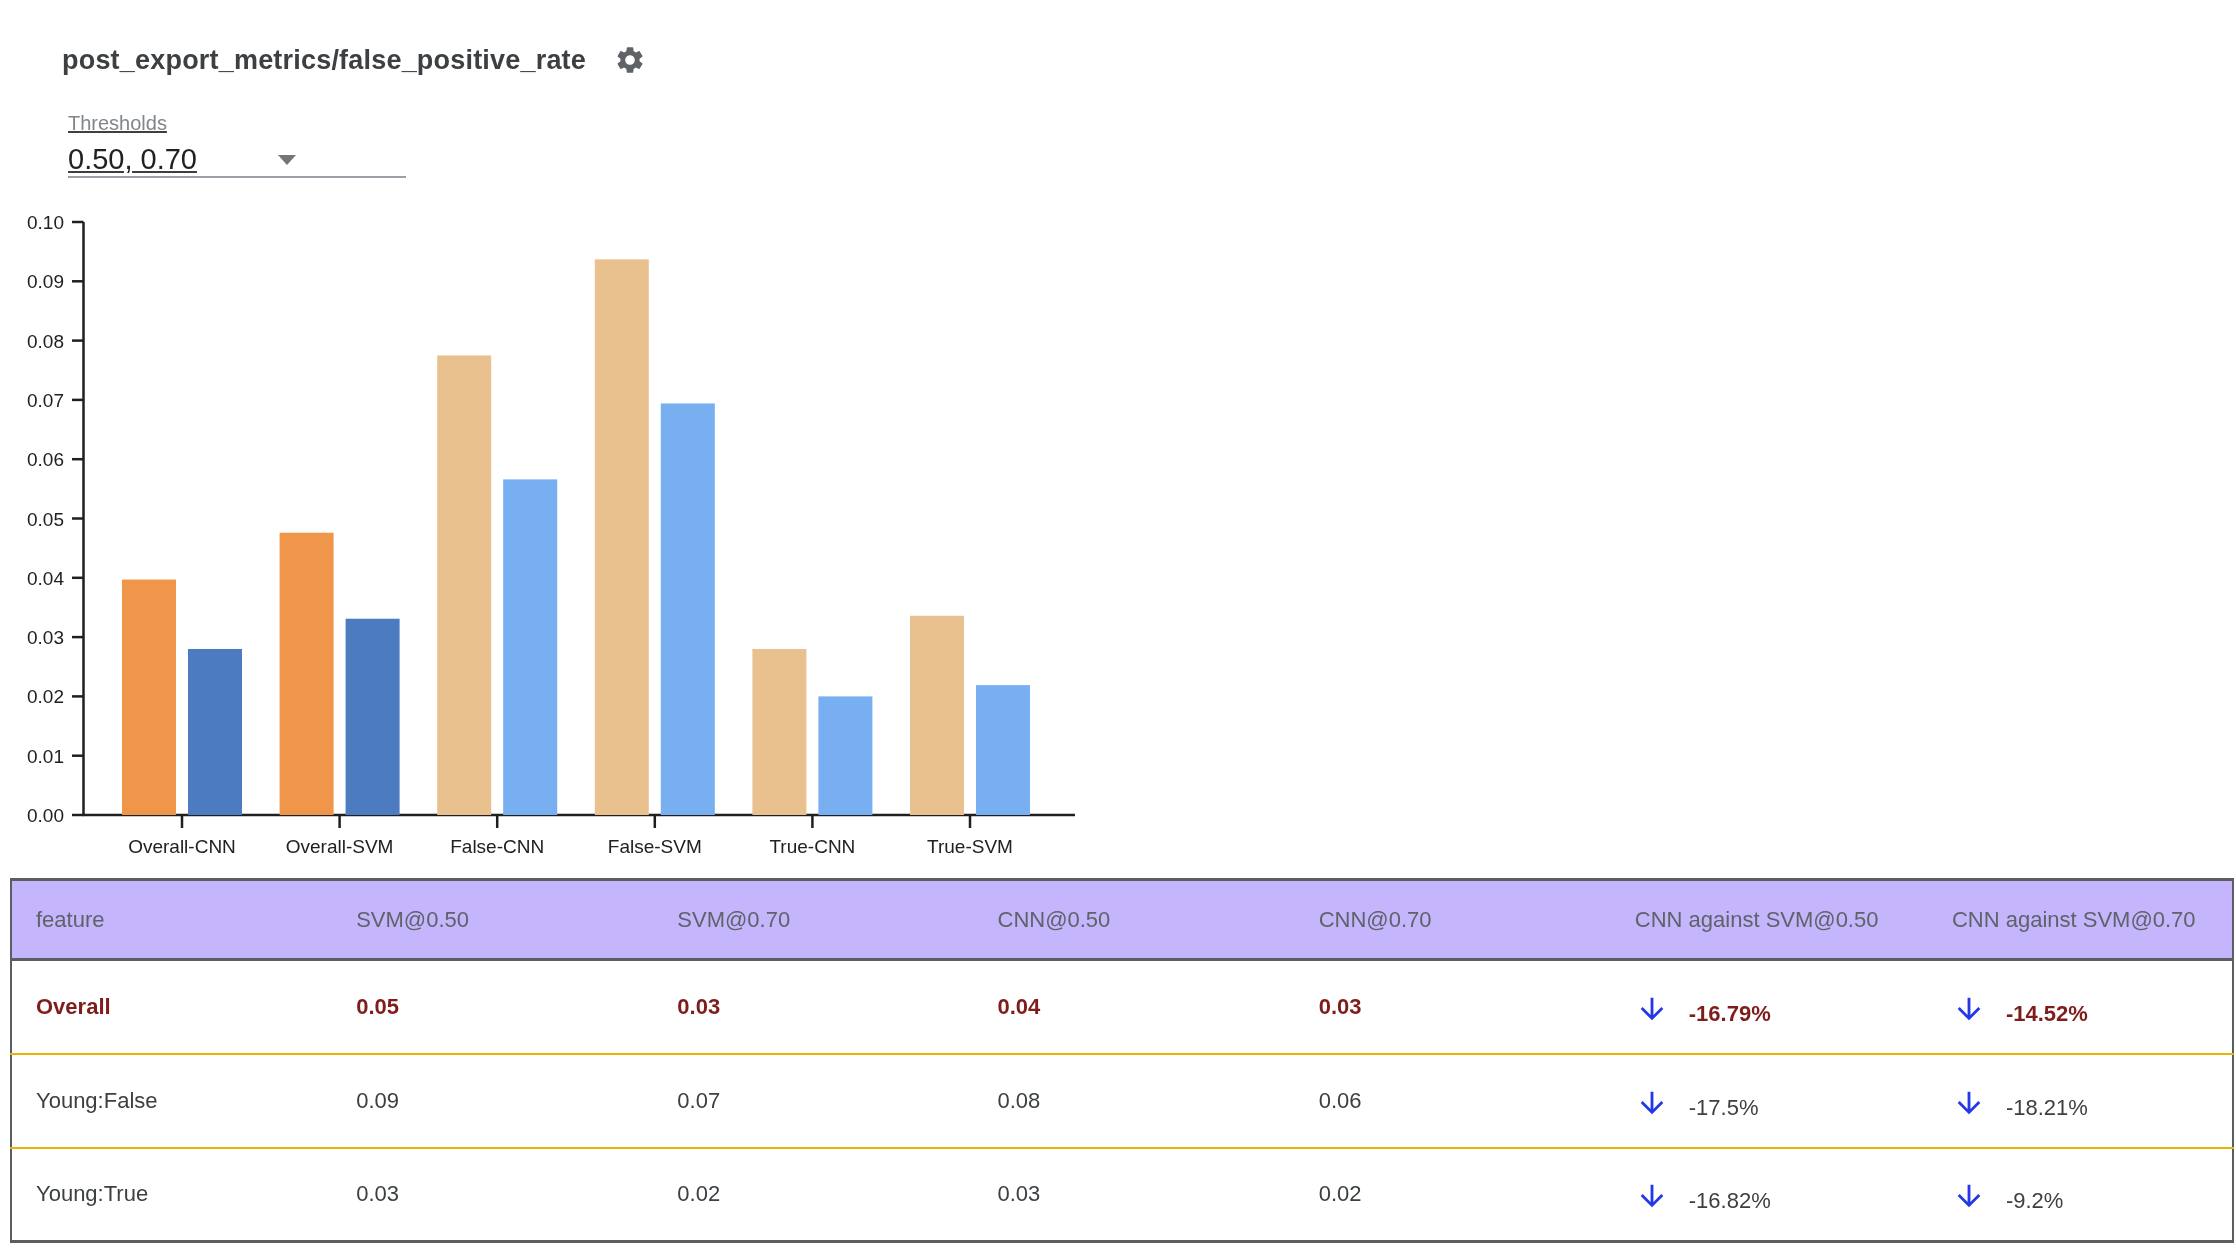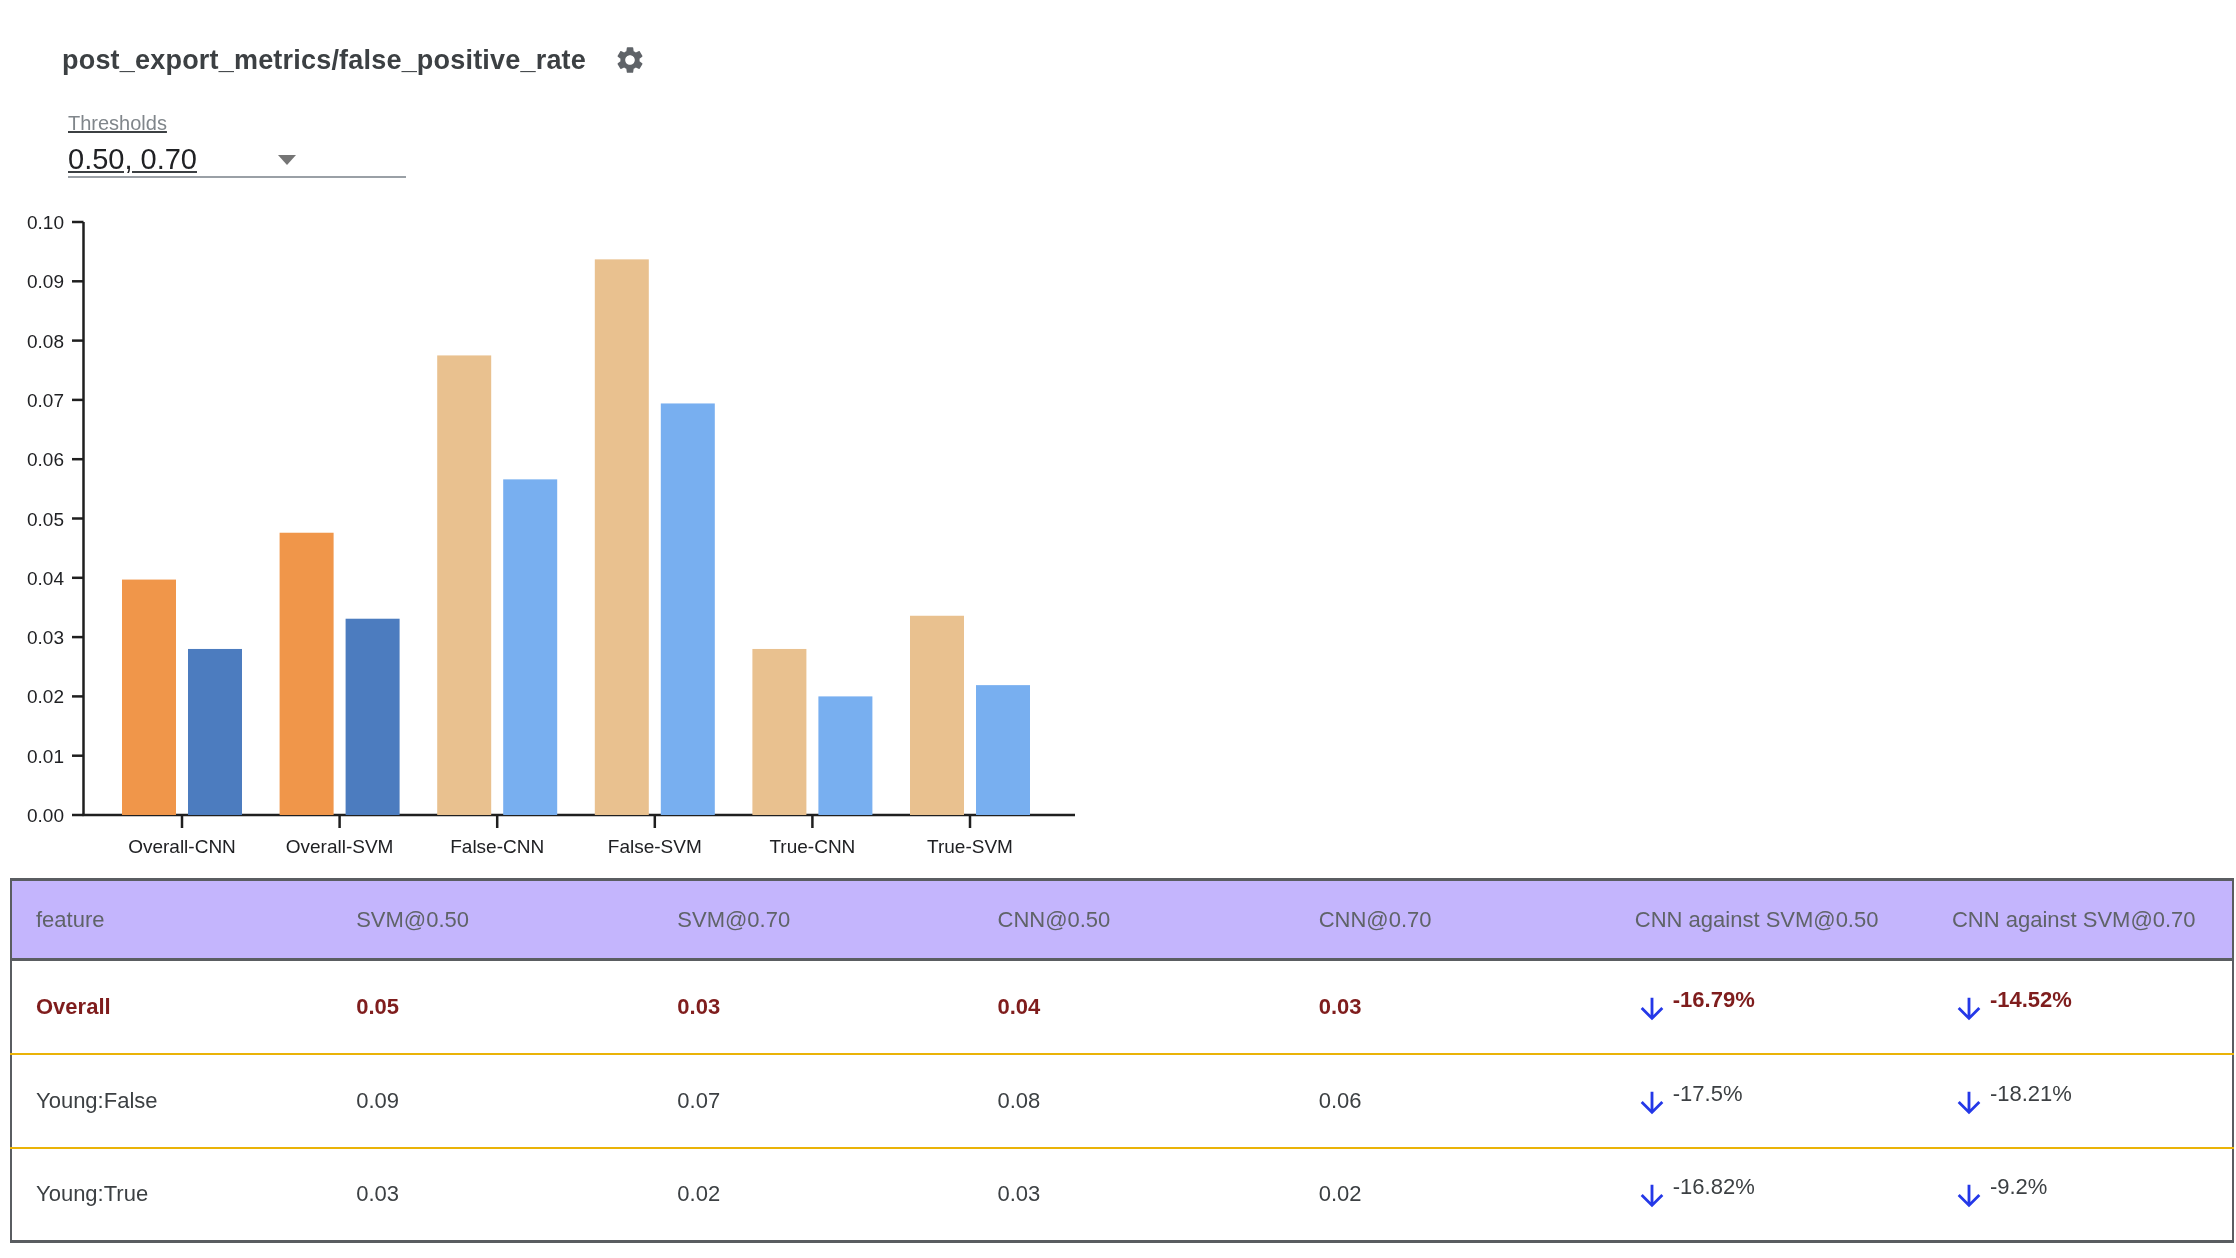--- a/index.html
+++ b/index.html
@@ -39,21 +39,21 @@
     height: 80px; background: #c4b5fd; font-size: 22px; font-weight: normal;
     color: #5f6368; text-align: left; padding-left: 24px;
     border-bottom: 3px solid #5a5d61; vertical-align: middle; white-space: nowrap;
   }
   .metrics-table tbody td {
     height: 94px; font-size: 22px; text-align: left; padding-left: 24px;
     vertical-align: middle; color: #3c4043; white-space: nowrap;
   }
   .metrics-table tbody tr + tr td { border-top: 2px solid #eab308; }
   .metrics-table tbody tr.highlight td { color: #7f1d1d; font-weight: bold; margin-left: 8px; }
-  .cmp-cell { display: flex; align-items: flex-start; gap: 4px; }
+  .cmp-cell { display: flex; align-items: flex-end; gap: 20px; }
   .cmp-cell svg { width: 34px; height: 36px; flex: 0 0 auto; margin-top: 4px; }
 </style>
 </head>
 <body>
 
 <div class="page">
 
   <div class="title-row">
     <span class="page-title">post_export_metrics/false_positive_rate</span>
     <span class="gear">

